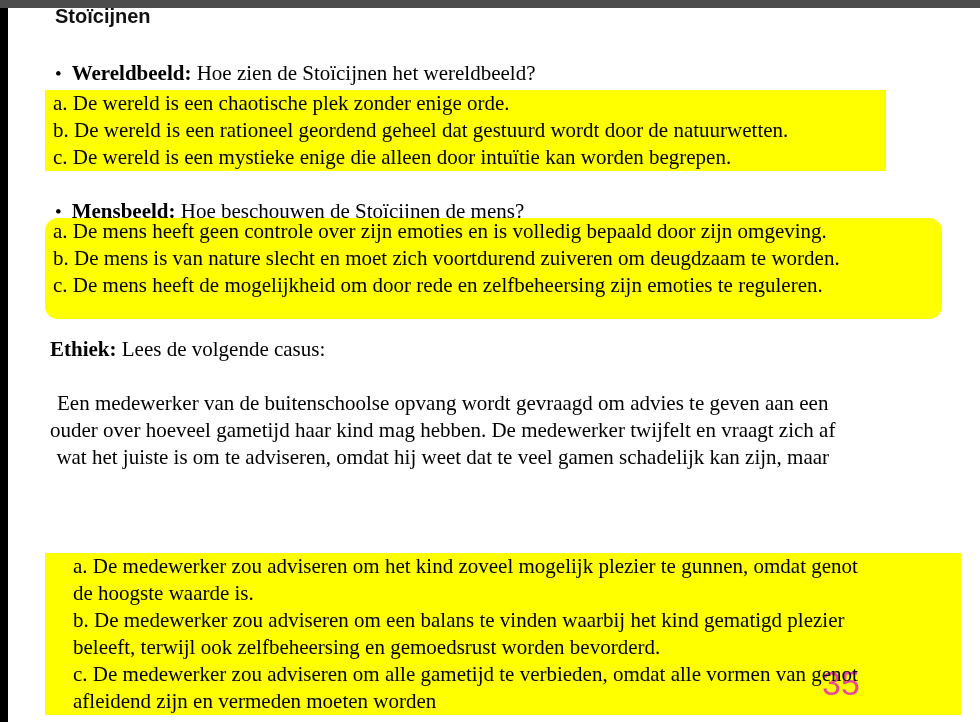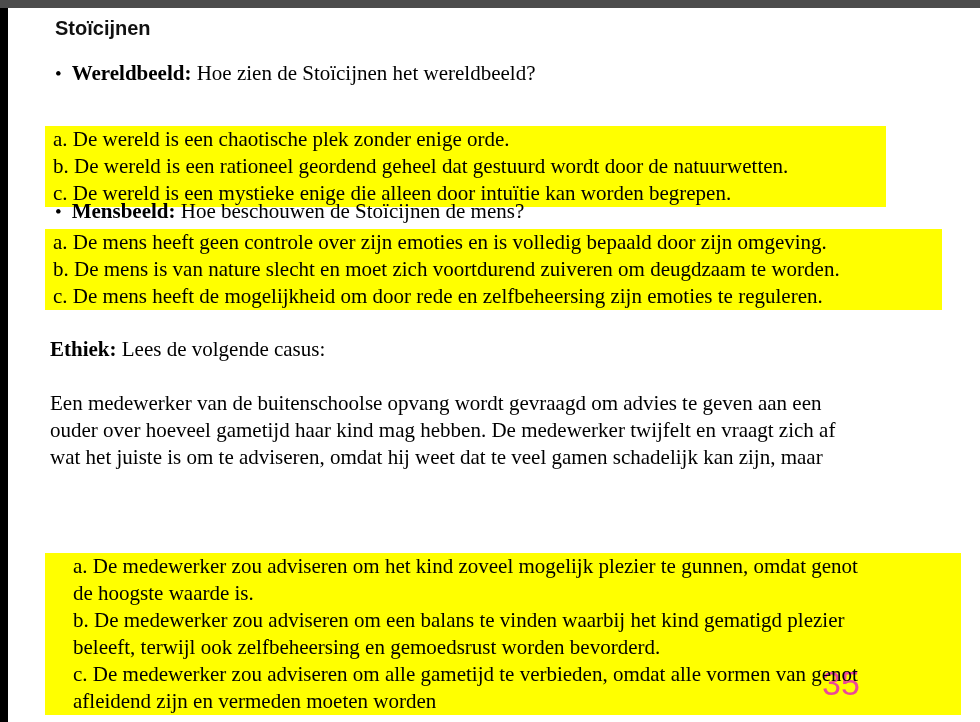--- a/index.html
+++ b/index.html
@@ -24,21 +24,20 @@
     width: 8px; height: 714px;
     background: #000000;
   }
   .doc-title {
     position: absolute;
     left: 55px; top: 5px;
     font-family: "Liberation Sans", sans-serif;
     font-weight: bold;
     font-size: 20px;
     color: #111111;
-    margin-top: 12px;
   }
   .bullet-line {
     position: absolute;
     left: 55px;
     font-size: 21px;
     line-height: 27px;
     white-space: nowrap;
   }
   .bullet-marker { display: inline-block; margin-right: 10px; font-size: 19px; }
   .term { font-weight: bold; margin-top: 19px; }
@@ -61,21 +60,21 @@
     font-size: 21px;
     line-height: 27px;
     white-space: nowrap;
   }
   .para {
     position: absolute;
     left: 50px;
     font-size: 21px;
     line-height: 27px;
   }
-  .para .line { white-space: nowrap; }
+  .para .line { white-space: nowrap; text-align: center; }
   .page-number {
     position: absolute;
     left: 822px; top: 666px;
     z-index: 1;
     font-family: "Liberation Sans", sans-serif;
     font-size: 34px;
     line-height: 1;
     color: #ec4899;
   }
 </style>
@@ -86,31 +85,31 @@
 
   <div class="top-bar"></div>
   <div class="left-bar"></div>
 
   <div class="doc-title">Stoïcijnen</div>
 
   <div class="bullet-line" style="top:60px;">
     <span class="bullet-marker">•</span><span class="term">Wereldbeeld:</span> <span>Hoe zien de Stoïcijnen het wereldbeeld?</span>
   </div>
 
-  <div class="highlight-block" style="top:90px; width:833px; height:81px;margin-top:36px;">
+  <div class="highlight-block" style="top:90px; width:833px; height:81px;">
     <div class="hl-line">a. De wereld is een chaotische plek zonder enige orde.</div>
     <div class="hl-line">b. De wereld is een rationeel geordend geheel dat gestuurd wordt door de natuurwetten.</div>
     <div class="hl-line">c. De wereld is een mystieke enige die alleen door intuïtie kan worden begrepen.</div>
   </div>
 
   <div class="bullet-line" style="top:198px;">
     <span class="bullet-marker">•</span><span class="term">Mensbeeld:</span> <span>Hoe beschouwen de Stoïcijnen de mens?</span>
   </div>
 
-  <div class="highlight-block" style="top:229px; width:889px; height:81px;">
+  <div class="highlight-block" style="top:218px; width:889px; height:101px;border-radius:13px;">
     <div class="hl-line">a. De mens heeft geen controle over zijn emoties en is volledig bepaald door zijn omgeving.</div>
     <div class="hl-line">b. De mens is van nature slecht en moet zich voortdurend zuiveren om deugdzaam te worden.</div>
     <div class="hl-line">c. De mens heeft de mogelijkheid om door rede en zelfbeheersing zijn emoties te reguleren.</div>
   </div>
 
   <div class="plain-line" style="top:336px;">
     <span class="term">Ethiek:</span> <span>Lees de volgende casus:</span>
   </div>
 
   <div class="para" style="top:390px;">

